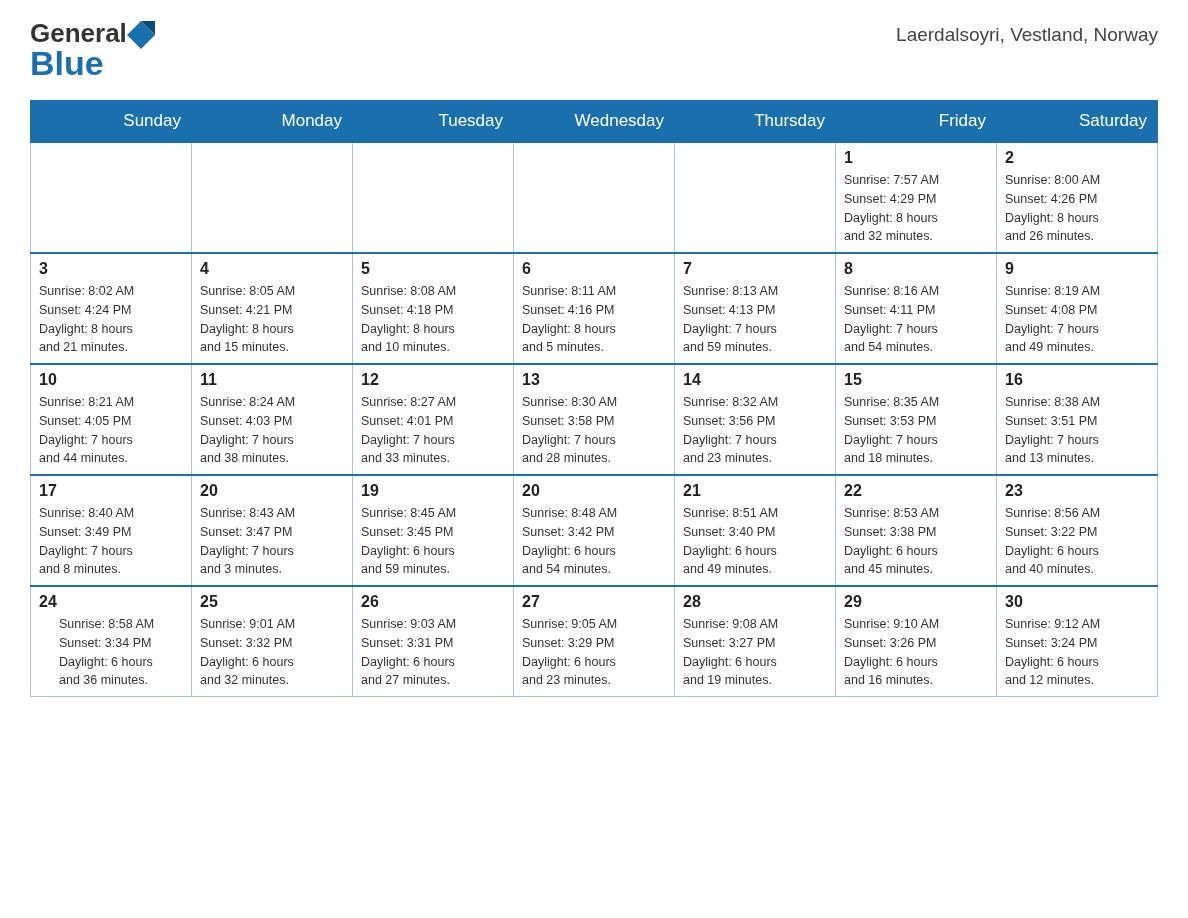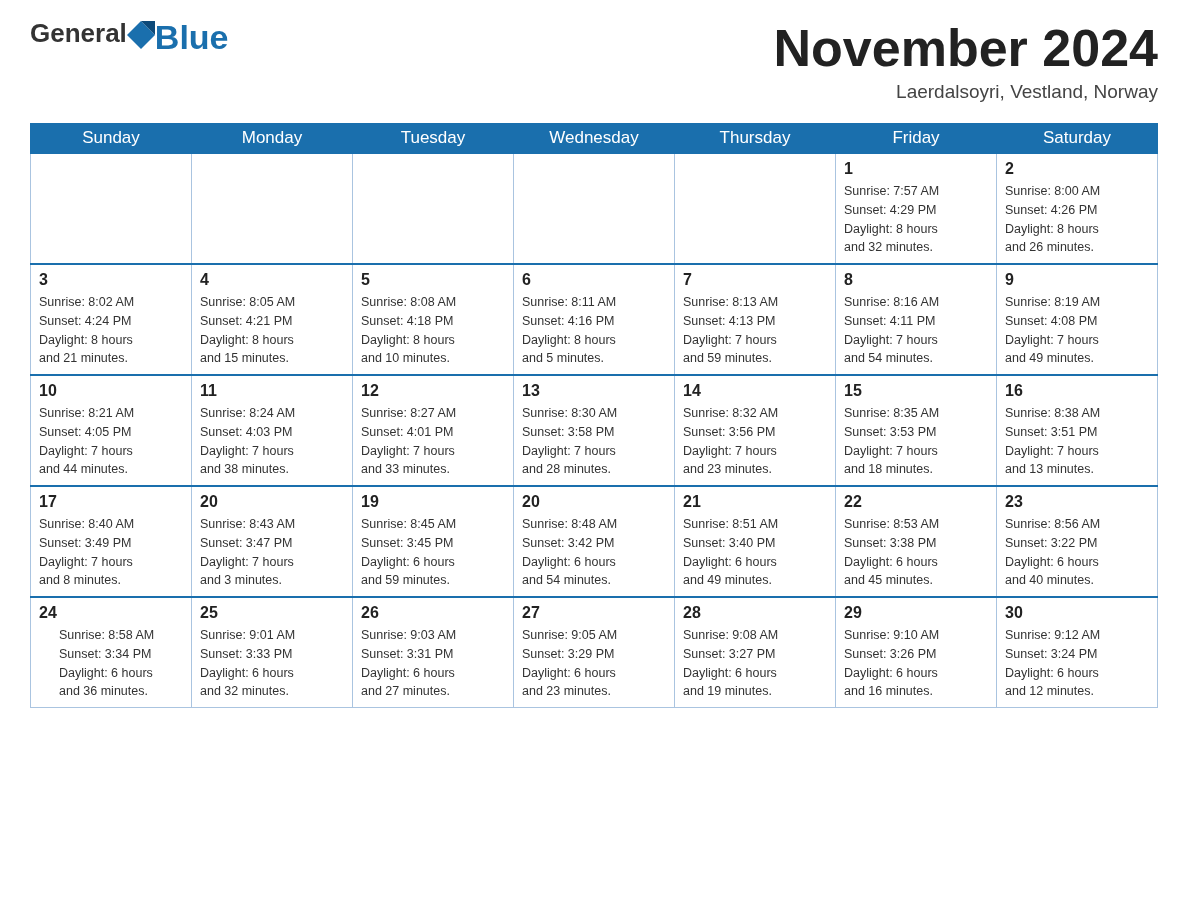--- a/index.html
+++ b/index.html
@@ -54,22 +54,22 @@
     .calendar-table {
       width: 100%;
       border-collapse: collapse;
       table-layout: fixed;
     }
     .calendar-table th {
       background: #1a6fad;
       color: #fff;
       font-size: 17px;
       font-weight: normal;
-      padding: 4px 10px;
-      text-align: center;
+      padding: 10px 10px;
+      text-align: right;
       border: 1px solid #1a6fad;
     }
     .calendar-table td {
       border: 1px solid #aac4e0;
       vertical-align: top;
       padding: 6px 8px;
       height: 110px;
       background: #fff;
     }
     .calendar-table tr:first-child td {
@@ -92,33 +92,32 @@
     }
     .empty-cell {
       background: #f9f9f9;
     }
   </style>
 </head>
 <body>
 
 <div class="header">
   <div class="logo">
-    <div style="display:flex; flex-direction:row; align-items:flex-start; line-height:1">
+    <div style="display:flex; flex-direction:column; align-items:flex-start; line-height:1">
       <div style="display:flex; align-items:center;">
         <span class="logo-text-general">General</span>
         <svg class="logo-icon" viewBox="0 0 28 28" xmlns="http://www.w3.org/2000/svg">
           <polygon points="0,14 14,0 28,14 14,28" fill="#1a6fad"></polygon>
           <polygon points="14,0 28,14 28,0" fill="#0d4a7a"></polygon>
         </svg>
       </div>
       <span class="logo-text-blue" style="margin-left:0px;">Blue</span>
     </div>
   </div>
   <div class="title-section">
-    <div class="month-title">November 2024</div>
     <div class="location-title">Laerdalsoyri, Vestland, Norway</div>
   </div>
 </div>
 
 <table class="calendar-table">
   <thead>
     <tr>
     <th>Sunday</th>
         <th>Monday</th>
         <th>Tuesday</th>
@@ -307,21 +306,21 @@
         <td>
           <span class="day-number">24</span>
           <div class="day-info" style="white-space: pre-line; margin-left: 20px;">Sunrise: 8:58 AM
 Sunset: 3:34 PM
 Daylight: 6 hours
 and 36 minutes.</div>
         </td>
         <td>
           <span class="day-number">25</span>
           <div class="day-info" style="white-space: pre-line;">Sunrise: 9:01 AM
-Sunset: 3:33 PM
+Sunset: 3:32 PM
 Daylight: 6 hours
 and 32 minutes.</div>
         </td>
         <td>
           <span class="day-number">26</span>
           <div class="day-info" style="white-space: pre-line;">Sunrise: 9:03 AM
 Sunset: 3:31 PM
 Daylight: 6 hours
 and 27 minutes.</div>
         </td>

